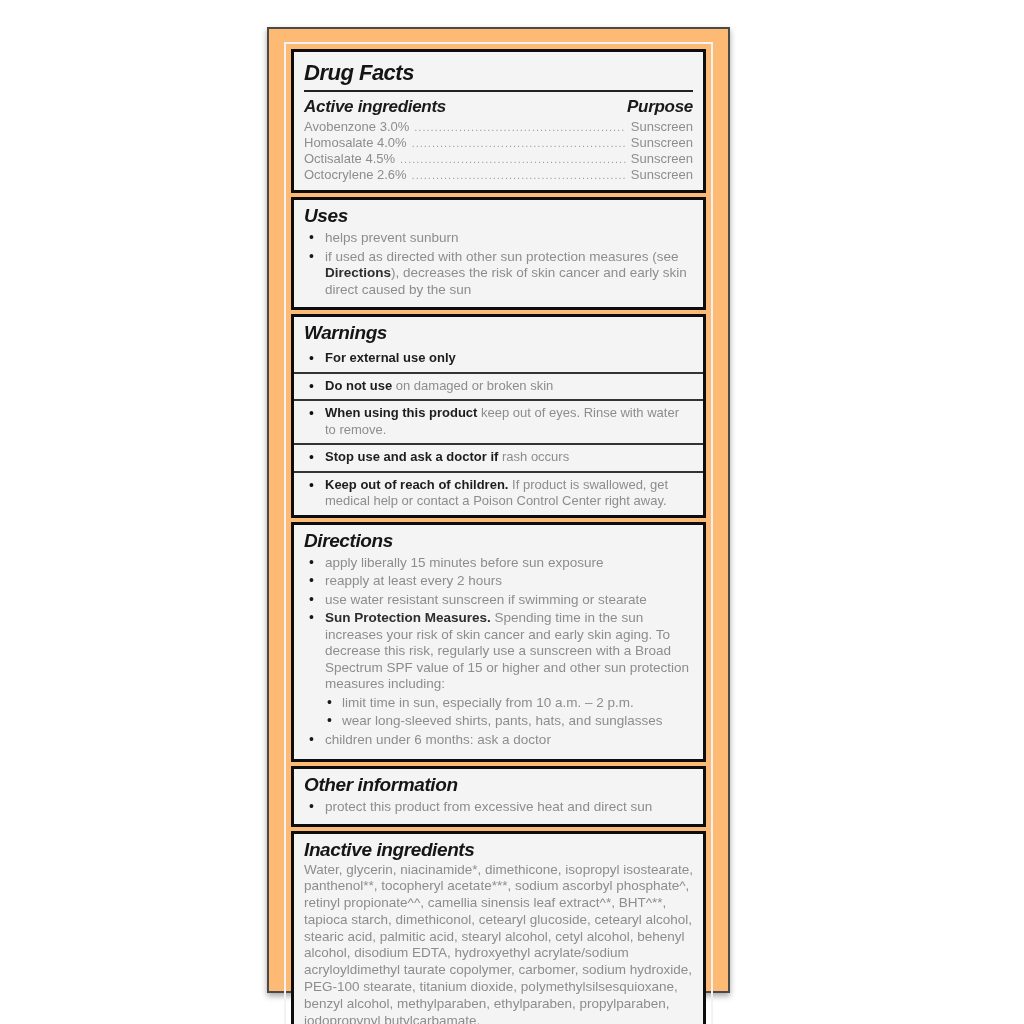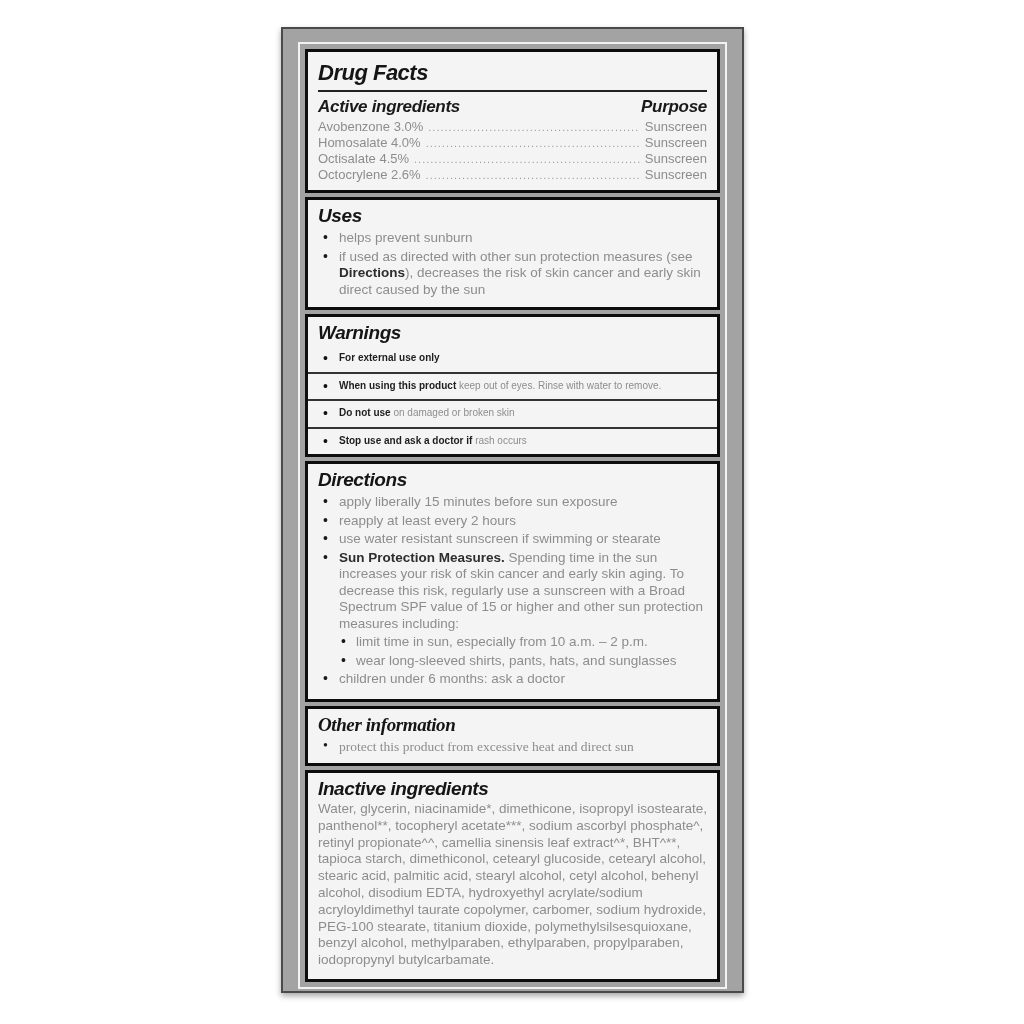--- a/index.html
+++ b/index.html
@@ -2,22 +2,22 @@
 <html><head>
 <meta charset="utf-8">
 <style>
   html,body{margin:0;padding:0;}
   body{
     width:1024px;height:1024px;background:#ffffff;
     font-family:"Liberation Sans","DejaVu Sans",sans-serif;
     position:relative;overflow:hidden;
   }
   .panel{
-    position:absolute;left:281px;top:27px;width:463px;height:966px;
-    background:#a3a3a3;border:2px solid #4a4a4a;box-sizing:border-box;
+    position:absolute;left:267px;top:27px;width:463px;height:966px;
+    background:#fdba74;border:2px solid #4a4a4a;box-sizing:border-box;
     box-shadow:0 3px 6px rgba(0,0,0,0.35);
   }
   .frame{
     margin:13px 15px 0 15px;border:2px solid #f2f2f2;padding:5px;
   }
   .content{display:flex;flex-direction:column;gap:4px;}
   .sec{
     background:#f4f4f4;border:3px solid #0d0d0d;box-sizing:border-box;
   }
   .pad{padding:5px 10px 7px 10px;}
@@ -57,21 +57,21 @@
     content:"\2022";position:absolute;left:15px;top:0;
     color:#1a1a1a;font-size:14px;line-height:16.5px;
   }
   ul.blist li.sub{padding-left:48px;}
   ul.blist li.sub::before{left:33px;}
   .lead{font-weight:bold;color:#2d2d2d;}
   
   ul.wlist{list-style:none;margin:0;padding:0;}
   ul.wlist li{
     position:relative;padding:4px 10px 5px 31px;
-    font-size:10px;line-height:16.5px;color:#8d8d8d;
+    font-size:13px;line-height:16.5px;color:#8d8d8d;
   }
   ul.wlist li::before{
     content:"\2022";position:absolute;left:15px;top:4px;
     color:#111;font-size:14px;line-height:16.5px;
   }
   ul.wlist li + li{border-top:2px solid #333;}
   .wlead{font-weight:bold;color:#1d1d1d;}
   .body-text{
     font-size:13.5px;line-height:16.8px;color:#8d8d8d;margin:1px 0 3px 0;
   }
@@ -116,40 +116,41 @@
         <ul class="blist">
           <li><span>helps prevent sunburn</span><span class="lead"></span><span></span></li>
           <li><span>if used as directed with other sun protection measures (see </span><span class="lead">Directions</span><span>), decreases the risk of skin cancer and early skin direct caused by the sun</span></li>
         </ul>
       </div>
 
       <div class="sec" style="padding:3px 0 0 0;">
         <h2 class="sh">Warnings</h2>
         <ul class="wlist">
           <li><span class="wlead">For external use only</span><span></span></li>
+          <li><span class="wlead">Do not use</span><span> on damaged or broken skin</span></li>
           <li><span class="wlead">When using this product</span><span> keep out of eyes. Rinse with water to remove.</span></li>
-          <li><span class="wlead">Do not use</span><span> on damaged or broken skin</span></li>
           <li><span class="wlead">Stop use and ask a doctor if</span><span> rash occurs</span></li>
+          <li><span class="wlead">Keep out of reach of children.</span><span> If product is swallowed, get medical help or contact a Poison Control Center right away.</span></li>
         </ul>
       </div>
 
       <div class="sec" style="padding:3px 0 4px 0;">
         <h2 class="sh">Directions</h2>
         <ul class="blist">
           <li><span>apply liberally 15 minutes before sun exposure</span></li>
           <li><span>reapply at least every 2 hours</span></li>
           <li><span>use water resistant sunscreen if swimming or stearate</span></li>
           <li><span class="lead">Sun Protection Measures.</span><span> Spending time in the sun increases your risk of skin cancer and early skin aging.  To decrease this risk, regularly use a sunscreen with a Broad Spectrum SPF value of 15 or higher and other sun protection measures including:</span></li>
           <li class="sub"><span>limit time in sun, especially from 10 a.m. – 2 p.m.</span></li>
           <li class="sub"><span>wear long-sleeved shirts, pants, hats, and sunglasses</span></li>
           <li><span>children under 6 months: ask a doctor</span></li>
         </ul>
       </div>
 
-      <div class="sec" style="padding:3px 0 1px 0;font-family:Liberation Serif, serif;">
+      <div class="sec" style="padding:3px 0 1px 0;">
         <h2 class="sh">Other information</h2>
         <ul class="blist">
           <li><span>protect this product from excessive heat and direct sun</span></li>
         </ul>
       </div>
 
       <div class="sec pad">
         <h2 class="sh" style="padding:0;">Inactive ingredients</h2>
         <div class="body-text">Water, glycerin, niacinamide*, dimethicone, isopropyl isostearate, panthenol**, tocopheryl acetate***, sodium ascorbyl phosphate^, retinyl propionate^^, camellia sinensis leaf extract^*, BHT^**, tapioca starch, dimethiconol, cetearyl glucoside, cetearyl alcohol, stearic acid, palmitic acid, stearyl alcohol, cetyl alcohol, behenyl alcohol, disodium EDTA, hydroxyethyl acrylate/sodium acryloyldimethyl taurate copolymer, carbomer, sodium hydroxide, PEG-100 stearate, titanium dioxide, polymethylsilsesquioxane, benzyl alcohol, methylparaben, ethylparaben, propylparaben, iodopropynyl butylcarbamate.</div>
       </div>

